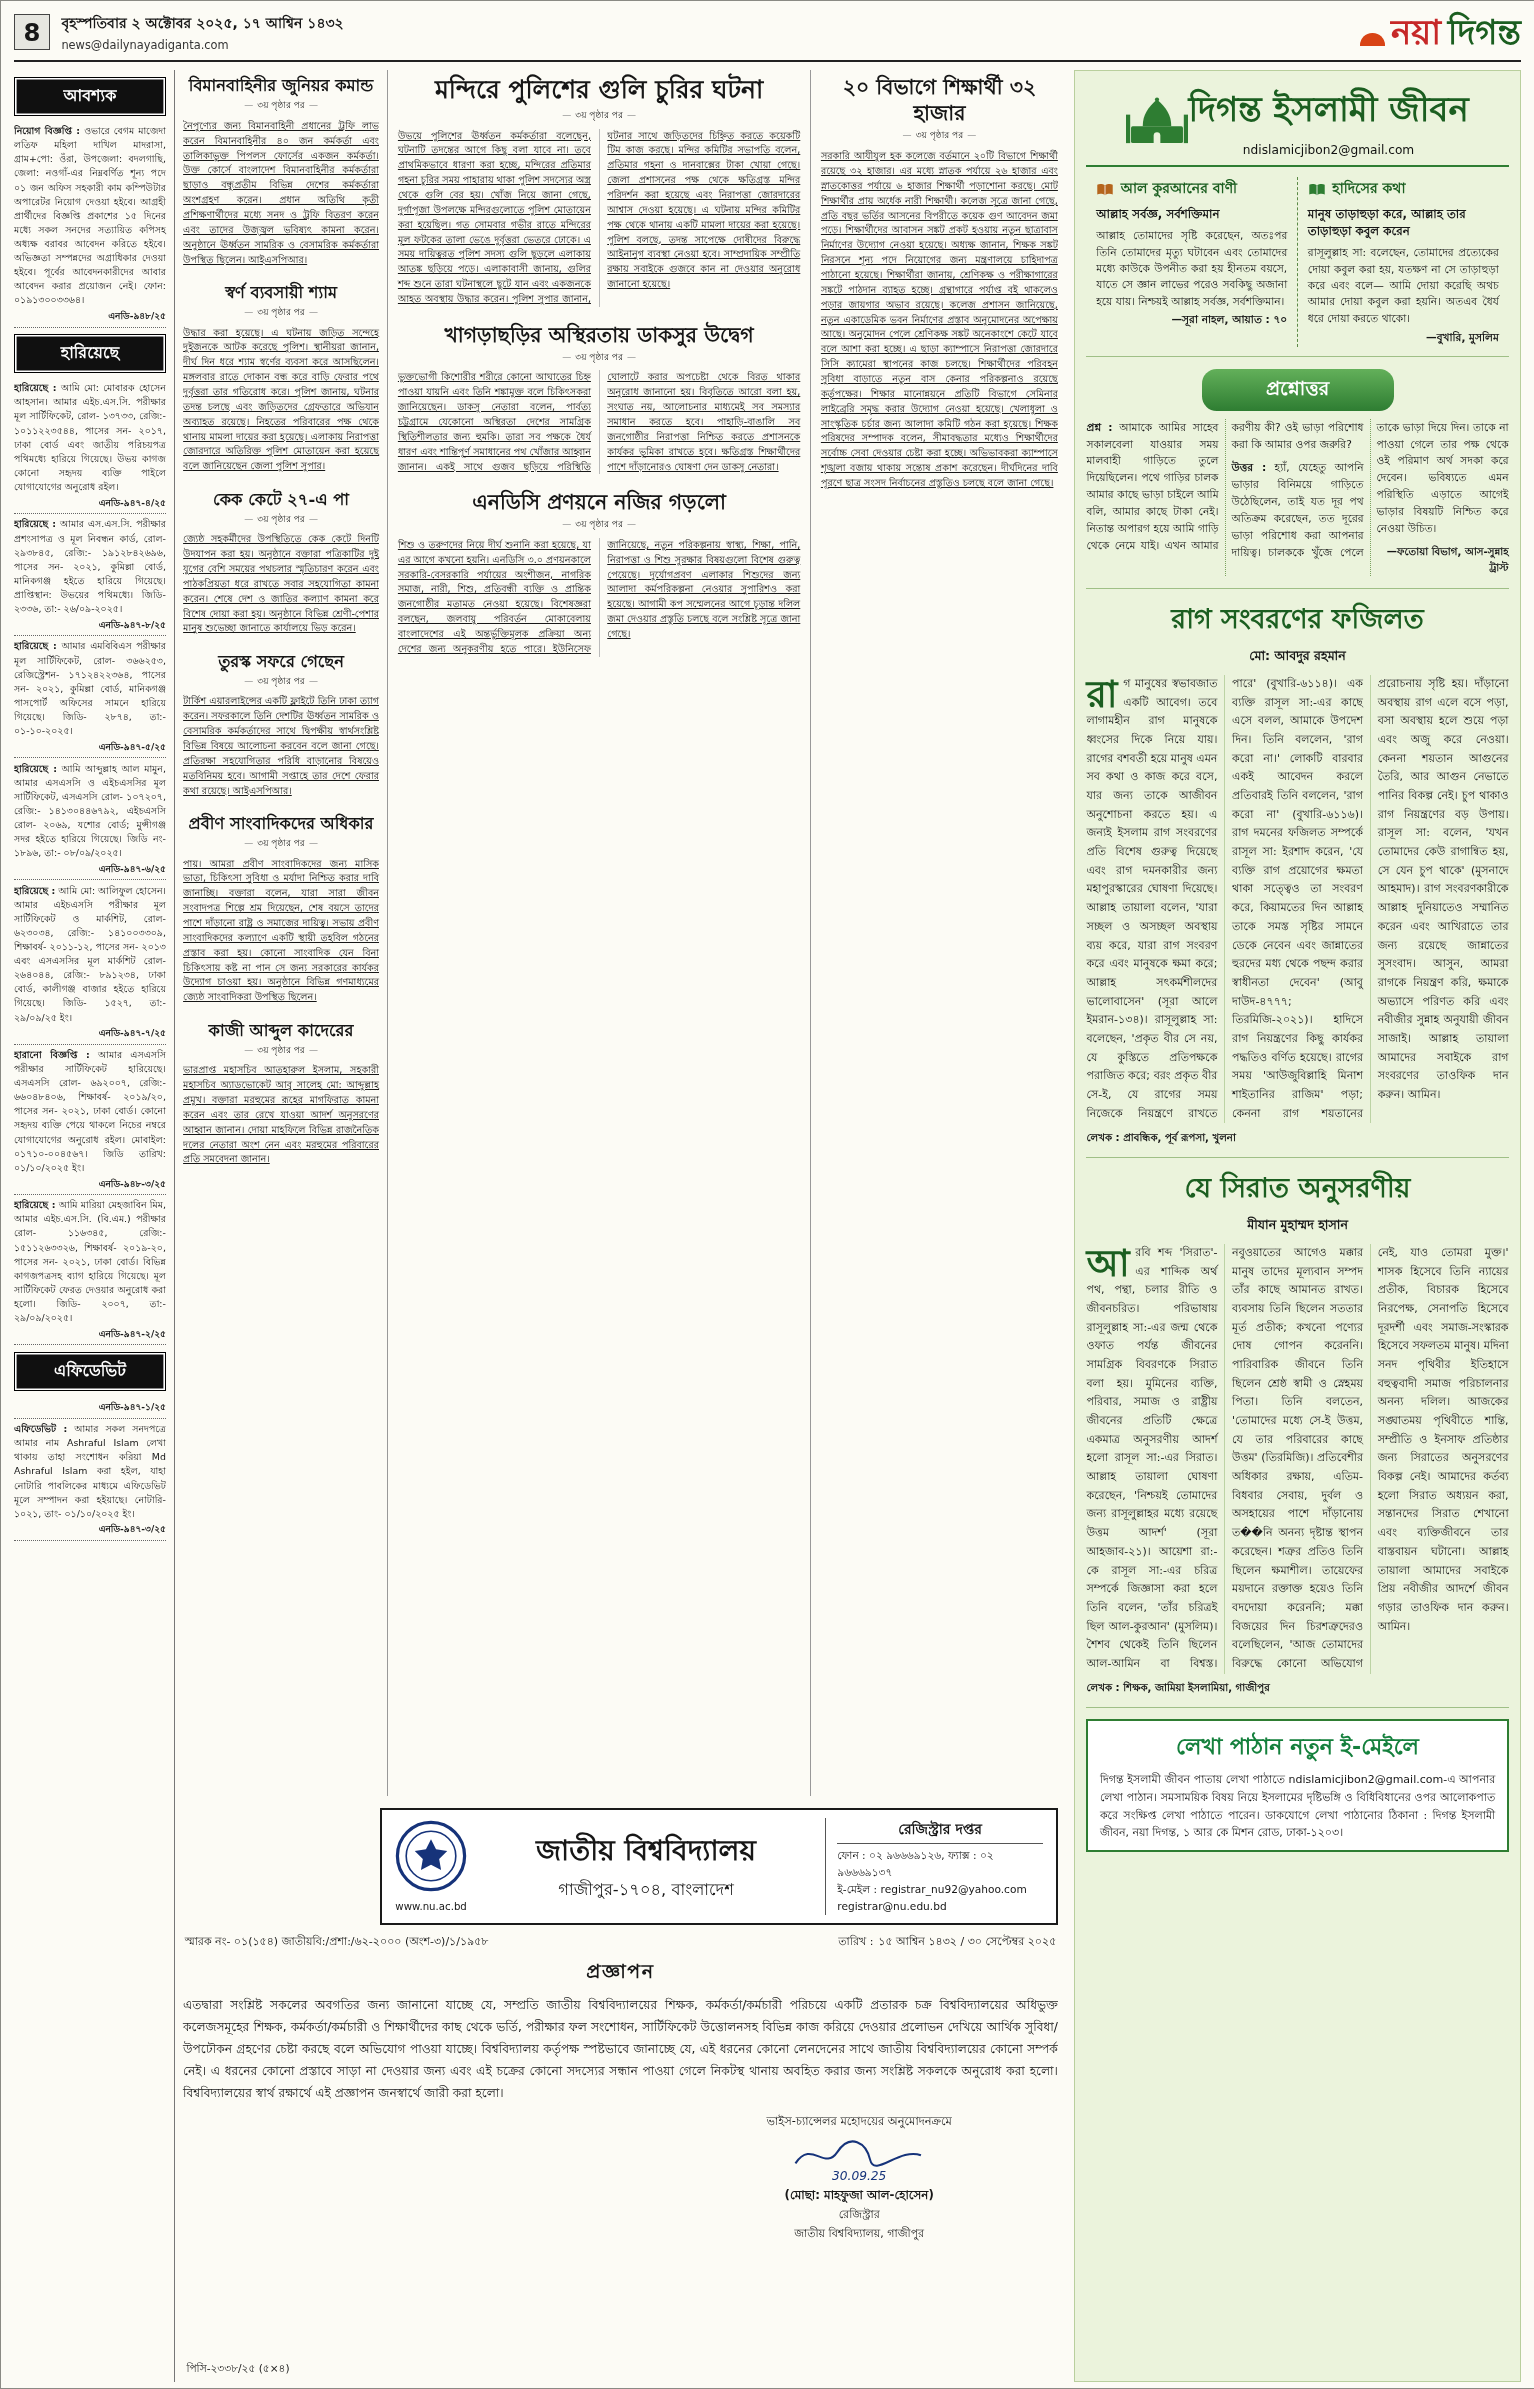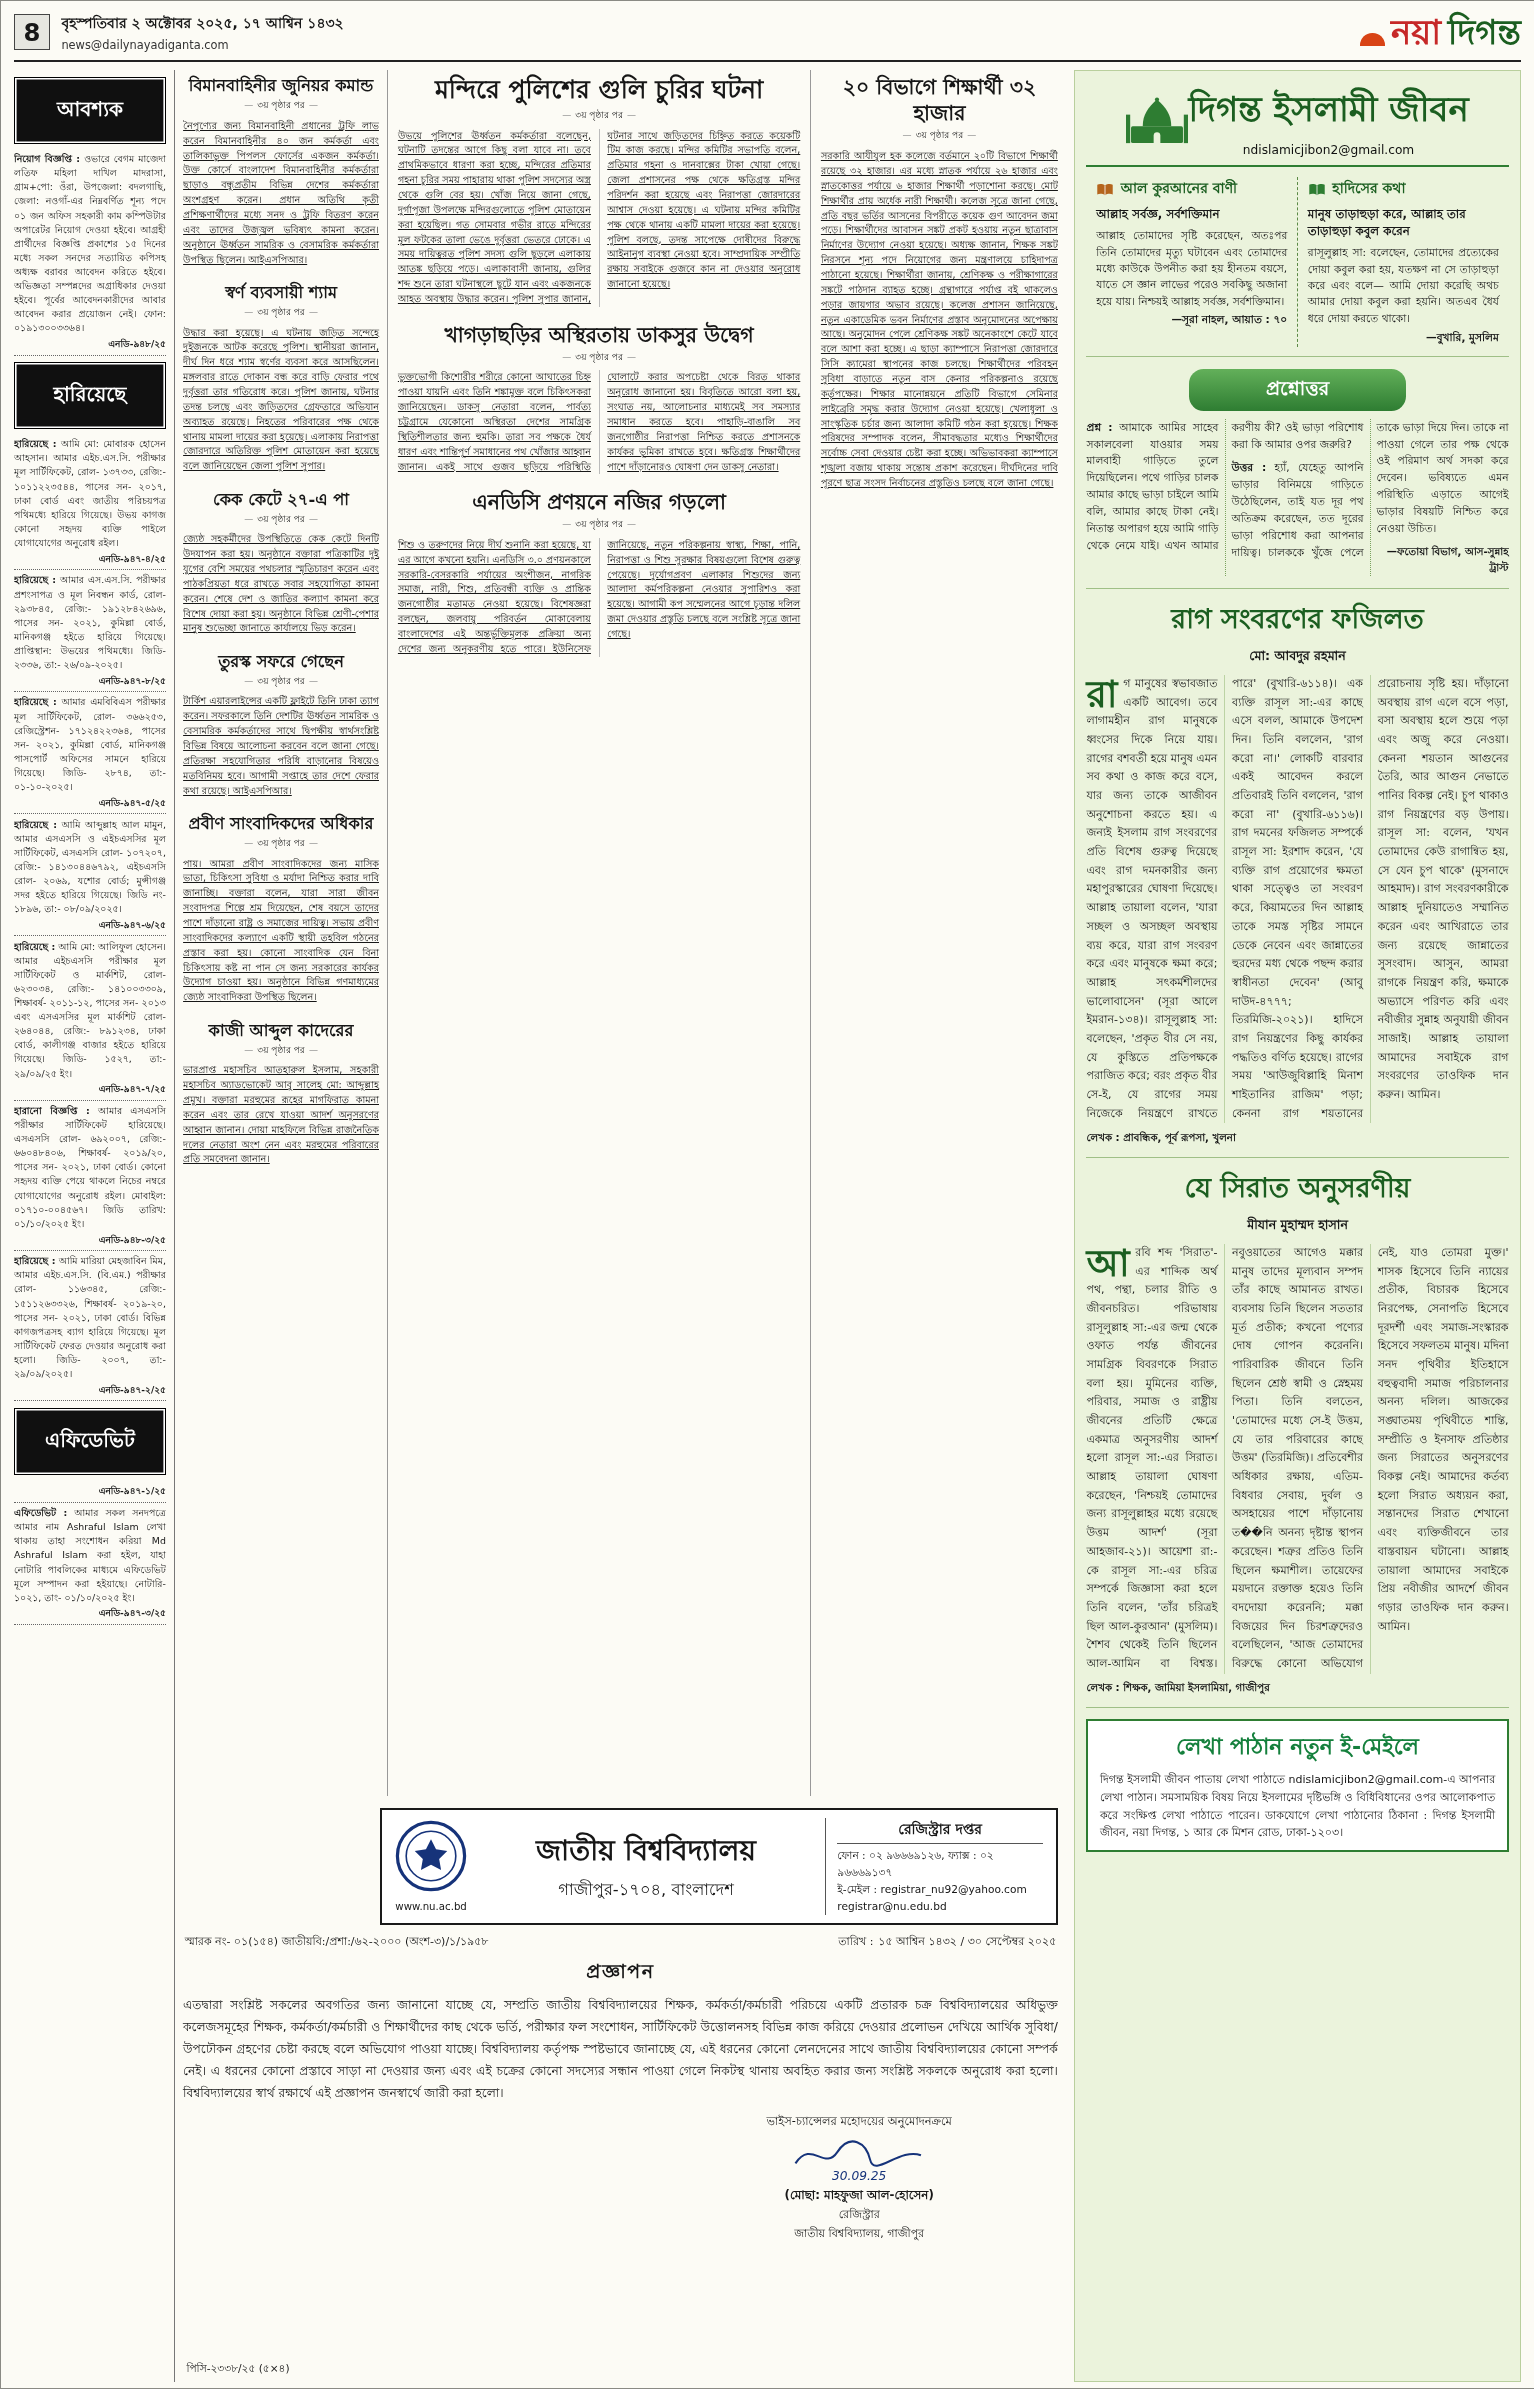--- a/index.html
+++ b/index.html
@@ -19,22 +19,22 @@
   .sun-icon { width:24.4px; height:13px; border-radius:12.2px 12.2px 0 0; background:#d84315; display:inline-block; margin-bottom:3.3px; }
   .brand-red { color:#c62828; }
   .brand-green { color:#1b5e20; }
   .mast-rule { height:2.4px; background:#222; margin:4.9px 0 8.1px; }
 
   
   .content { display:flex; height:2312px; overflow:hidden; }
 
   
   .classifieds { width:161px; border-right:1.2px solid #777; padding-right:8.1px; }
-  .cl-header { background:#101010; color:#fff; text-align:center; font-size:20px; font-weight:bold;
-               padding:16px 0; border:1.6px solid #000; box-shadow:inset 0 0 0 1.6px #fff; margin:6.5px 0 4.9px; }
+  .cl-header { background:#101010; color:#fff; text-align:center; font-size:16px; font-weight:bold;
+               padding:5px 0; border:1.6px solid #000; box-shadow:inset 0 0 0 1.6px #fff; margin:6.5px 0 4.9px; }
   .cl-item { border-bottom:0.8px dotted #666; padding:3.3px 0 2.4px; }
   .cl-text { font-size:9.4px; line-height:1.5; text-align:justify; }
   .cl-code { text-align:right; font-size:9px; font-weight:bold; padding-top:1.6px; }
 
   
   .mid { width:891px; padding:0 8.1px; display:flex; flex-direction:column; }
   .mid-top { display:flex; height:1726px; overflow:hidden; }
   .colA { width:205px; border-right:0.8px solid #999; padding-right:8.1px; }
   .colBC { width:423px; border-right:0.8px solid #999; padding:0 9.8px; }
   .colD { flex:1; padding-left:9.8px; }
@@ -75,21 +75,21 @@
   .isl-title-wrap { text-align:center; }
   .isl-title { font-size:34px; font-weight:bold; color:#1b5e20; }
   .isl-email { font-size:12.2px; color:#111; margin-top:3.3px; }
   .verse-row { display:flex; border-bottom:1.2px solid #9fbf86; padding:9.8px 0; }
   .verse-box { flex:1; padding:0 9.8px; }
   .verse-box.second { border-left:1.2px dashed #5c8a46; }
   .verse-title { display:flex; align-items:center; gap:6.5px; font-weight:bold; color:#1b5e20; font-size:14px; margin-bottom:4.9px; }
   .verse-head { font-weight:bold; font-size:11.8px; line-height:1.45; margin-bottom:4.1px; }
   .verse-body { font-size:10.6px; line-height:1.55; text-align:justify; }
   .verse-src { text-align:right; font-size:10.6px; font-weight:bold; margin-top:3.3px; }
-  .qa-ribbon { margin:11.4px auto 8.1px; width:217px; background:linear-gradient(#63b05a,#2e7d32); color:#fff;
+  .qa-ribbon { margin:11.4px auto 8.1px; width:192px; background:linear-gradient(#63b05a,#2e7d32); color:#fff;
                text-align:center; font-size:19px; font-weight:bold; padding:4.9px 0; border-radius:14.7px; }
   .qa-body { column-count:3; column-gap:13px; column-rule:0.8px dotted #7aa35e; font-size:10.6px; line-height:1.6;
              text-align:justify; border-bottom:1.2px solid #9fbf86; padding-bottom:11.4px; }
   .qa-body p { margin-bottom:6.5px; }
   .qa-src { text-align:right; font-weight:bold; font-size:10.2px; }
   .isl-article { padding:9.8px 0; border-bottom:1.2px solid #9fbf86; }
   .isl-h { font-size:27px; font-weight:bold; color:#1b5e20; text-align:center; margin-bottom:3.3px; }
   .isl-author { text-align:center; font-weight:bold; font-size:12.6px; margin-bottom:8.1px; }
   .isl-body { column-count:3; column-gap:14.7px; column-rule:0.8px solid #bcd3a4; font-size:11px; line-height:1.7; text-align:justify; }
   .dropcap { float:left; font-size:37px; line-height:0.9; font-weight:bold; color:#1b5e20; padding:3.3px 5.7px 0 0; }

